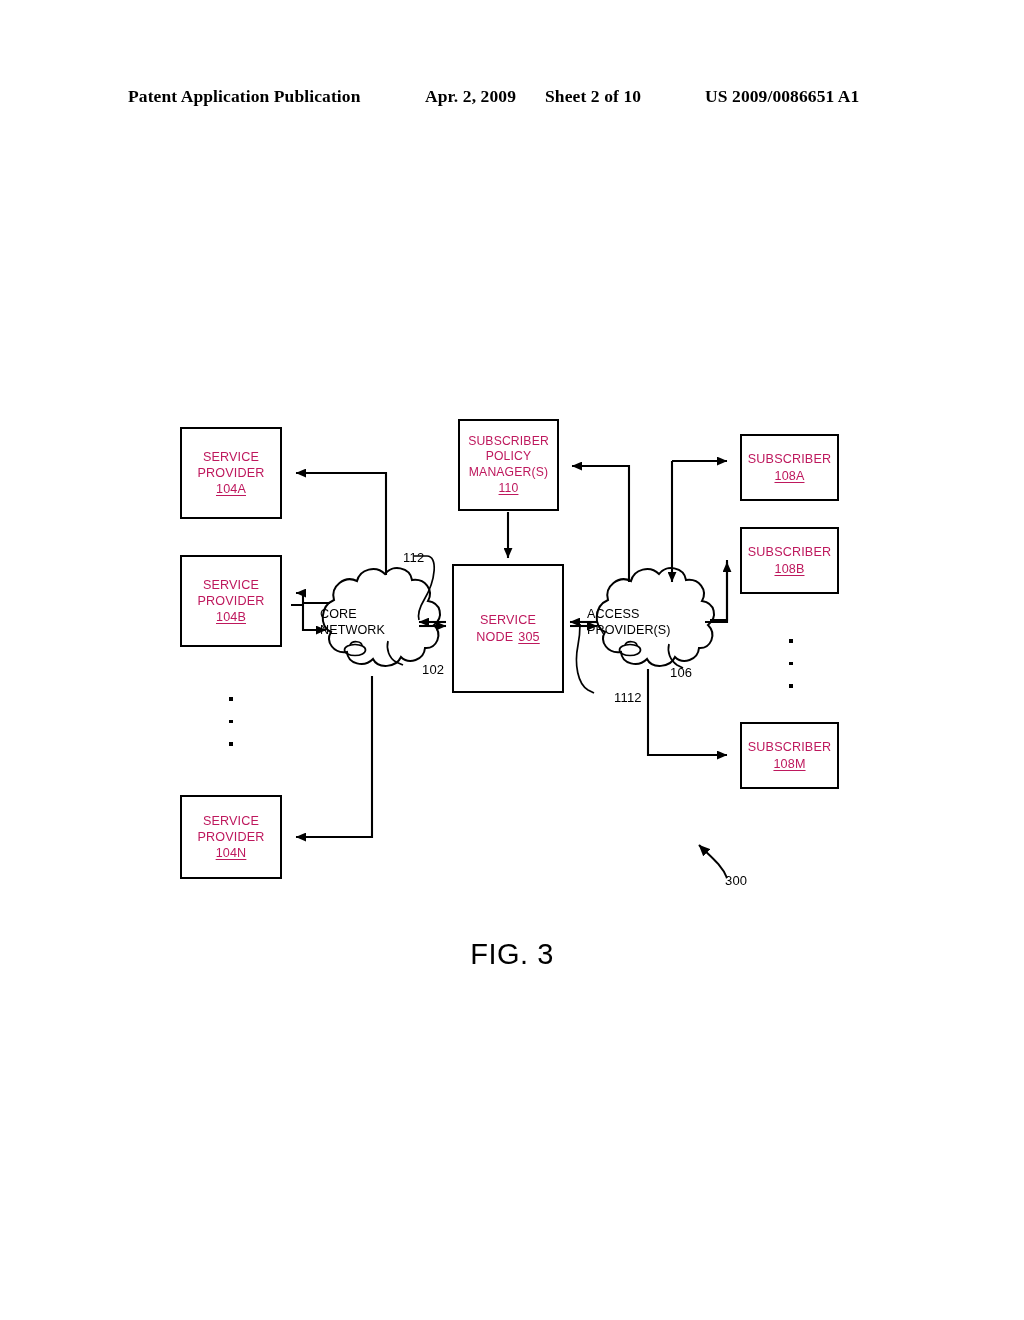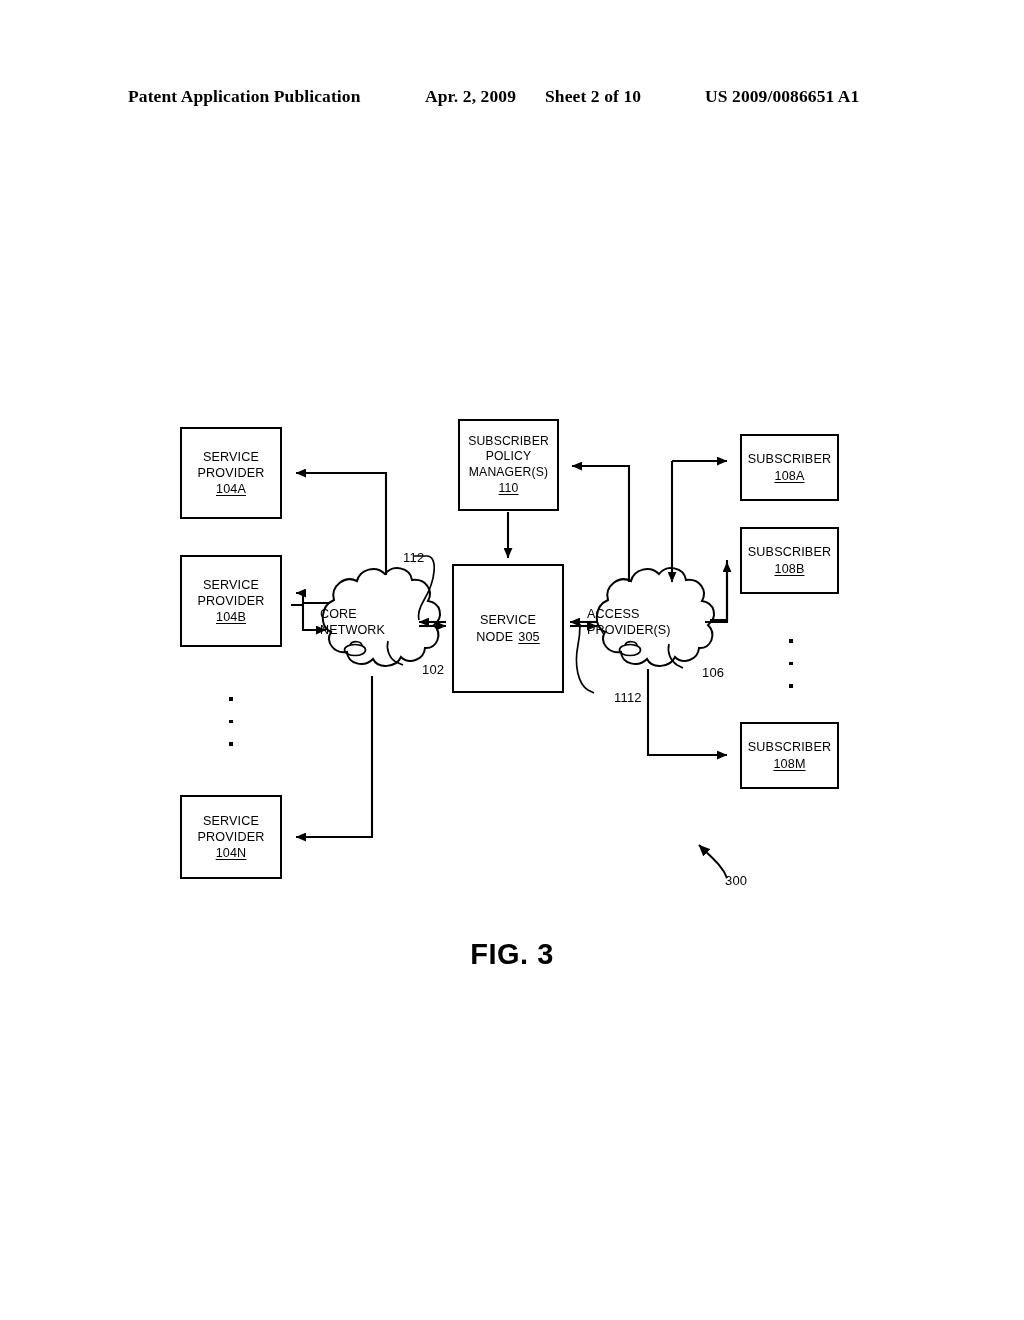--- a/index.html
+++ b/index.html
@@ -36,21 +36,21 @@
   #patent-header .hdr-num   { position: absolute; left: 705px;  top: 0; }
 
   
   #figure-caption {
     position: absolute;
     left: 0;
     top: 938px;
     width: 1024px;
     text-align: center;
     font-family: "Liberation Sans", sans-serif;
-    font-weight: bold;
+    font-weight: normal;
     font-size: 29px;
     letter-spacing: 0.5px;
   }
 
   
   #diagram {
     position: absolute;
     left: 0;
     top: 0;
     width: 1024px;
@@ -70,21 +70,21 @@
     background: #fff;
     display: flex;
     flex-direction: column;
     align-items: center;
     justify-content: center;
     text-align: center;
     line-height: 1.28;
     font-family: "Liberation Sans", sans-serif;
     font-size: 12.6px;
     letter-spacing: 0.15px;
-    color: #000000;
+    color: #be185d;
   }
   .node-box .ref {
     text-decoration: underline;
     text-underline-offset: 1.5px;
   }
 
   
   #box-sp-104a { left: 180px; top: 427px; width: 102px; height: 92px; }
   #box-sp-104b { left: 180px; top: 555px; width: 102px; height: 92px; }
   #box-sp-104n { left: 180px; top: 795px; width: 102px; height: 84px; }
@@ -118,21 +118,21 @@
     font-family: "Liberation Sans", sans-serif;
     font-size: 13px;
     letter-spacing: 0.2px;
     color: #000;
     white-space: nowrap;
     margin-left: 16px;
   }
   #refnum-112  { left: 387px; top: 550px; }
   #refnum-102  { left: 406px; top: 662px; }
   #refnum-1112 { left: 598px; top: 690px; }
-  #refnum-106  { left: 686px; top: 665px; }
+  #refnum-106  { left: 654px; top: 665px; }
   #refnum-300  { left: 709px; top: 873px; }
 
   
   .dots {
     position: absolute;
     width: 6px;
   }
   .dots i {
     display: block;
     width: 3.6px;

